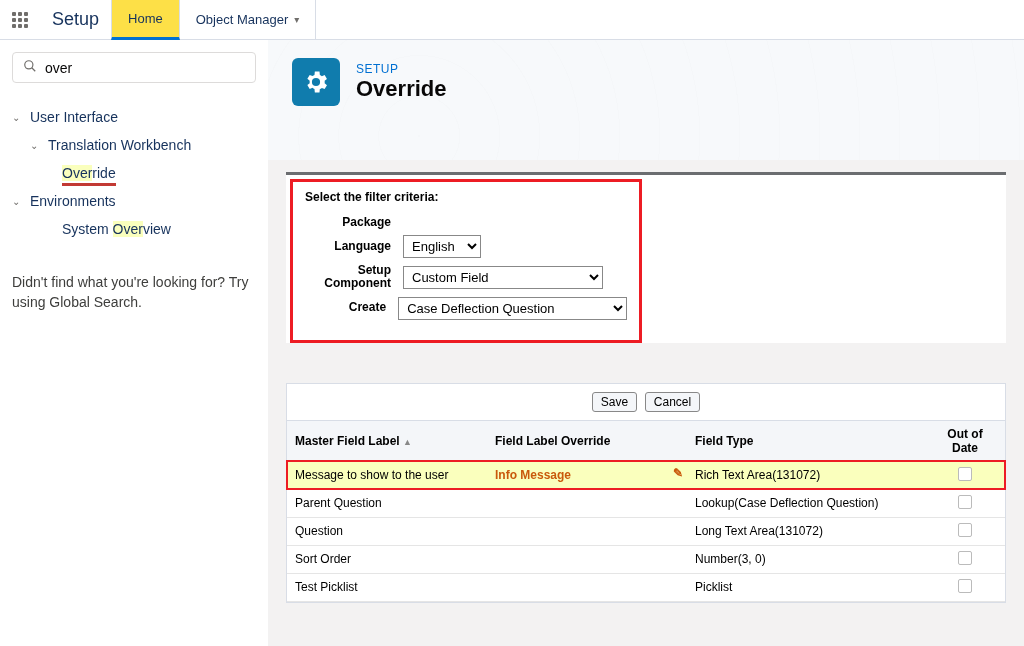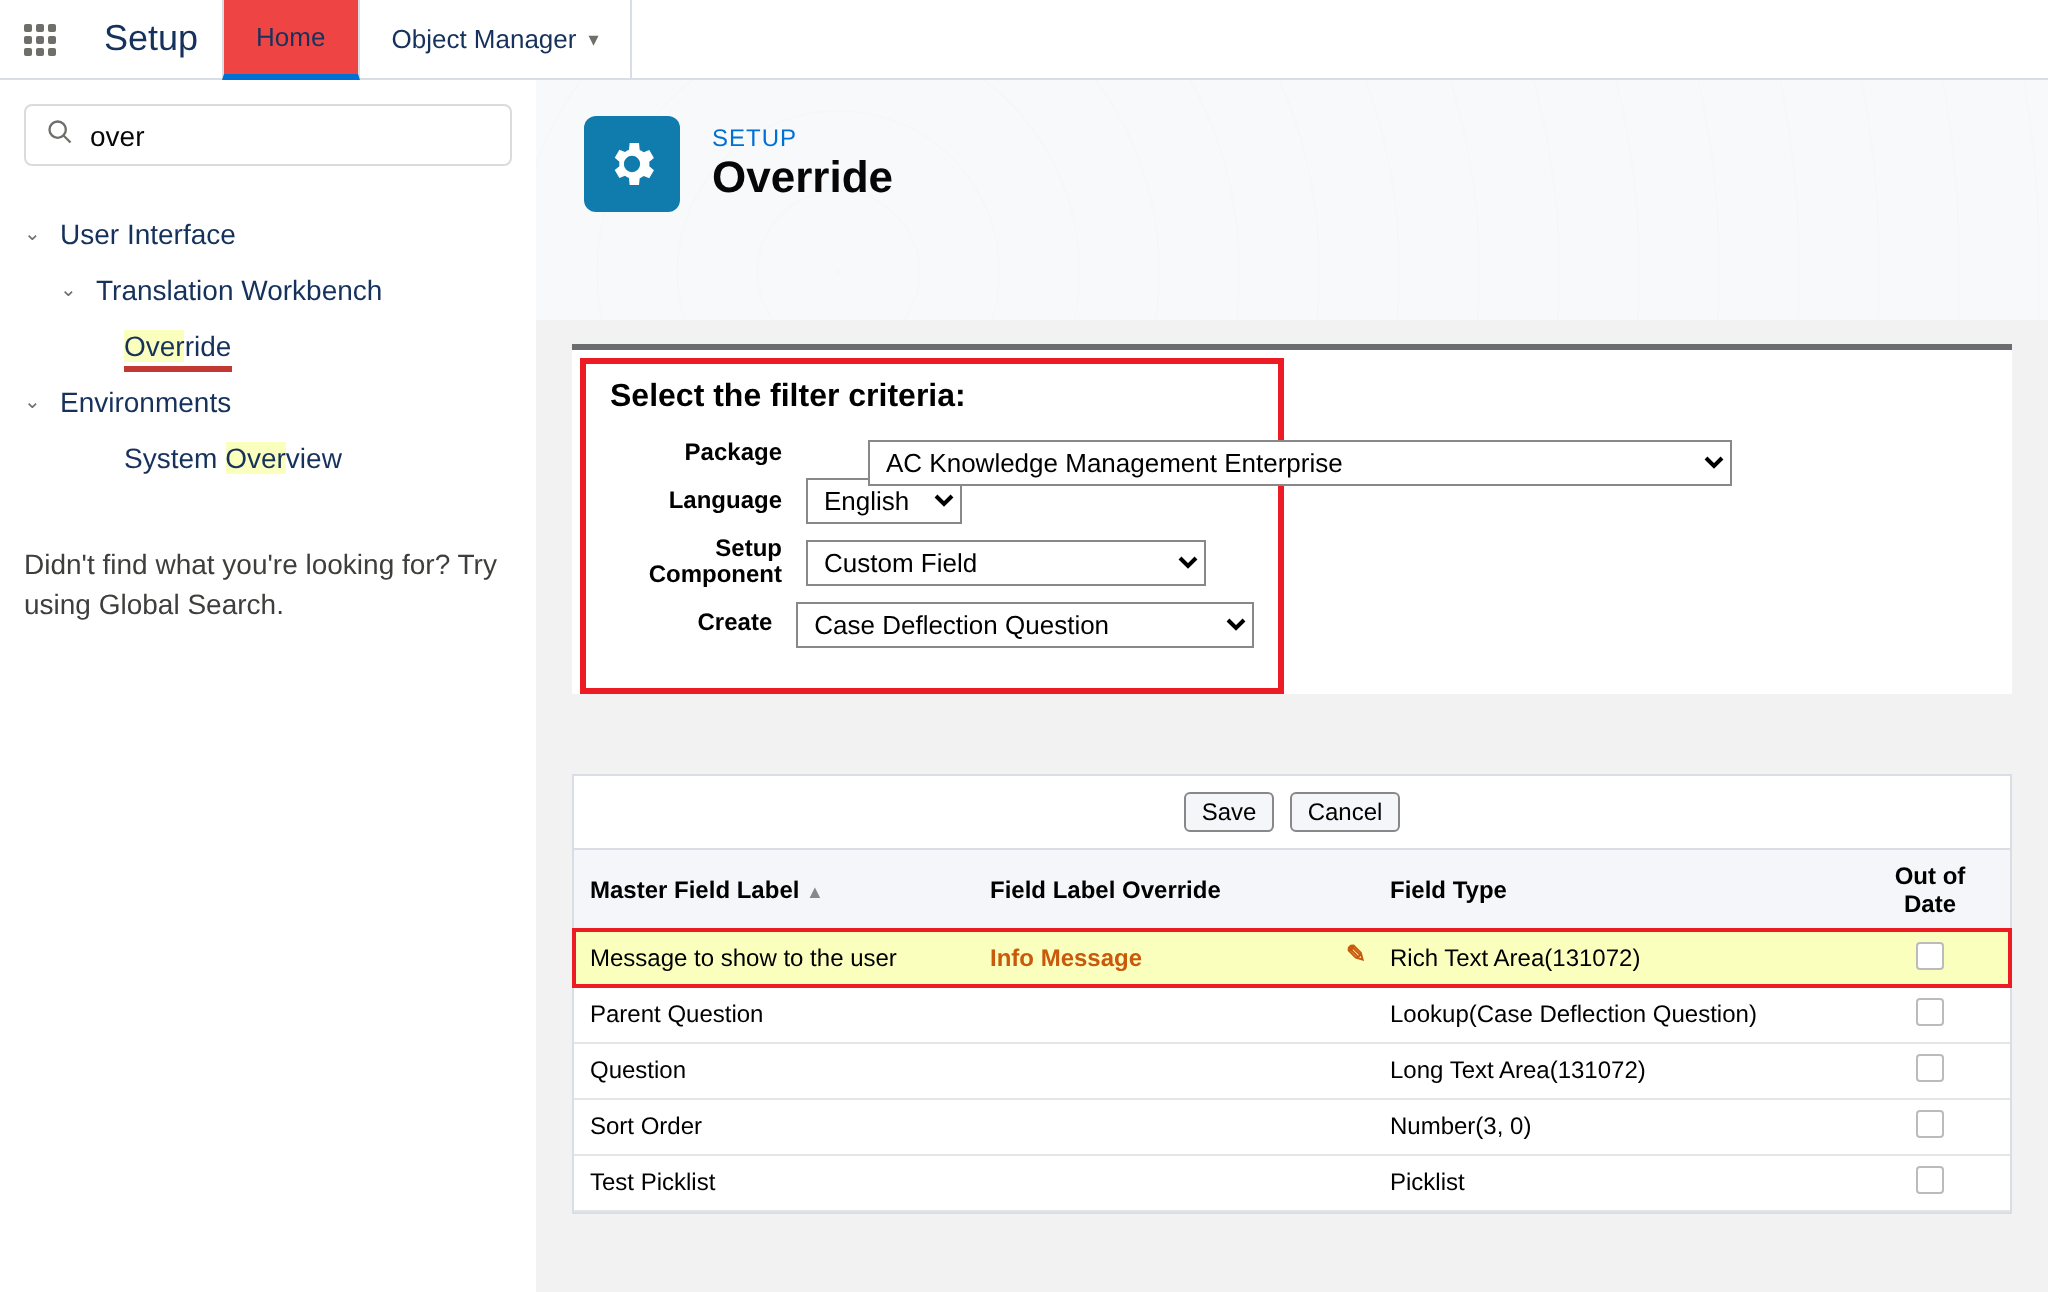--- a/index.html
+++ b/index.html
@@ -5,21 +5,21 @@
     * { box-sizing: border-box; margin: 0; padding: 0; }
     body { font-family: -apple-system, BlinkMacSystemFont, "Segoe UI", Arial, sans-serif; font-size: 13px; color: #16325c; background: #fff; width: 1024px; height: 646px; overflow: hidden; }
     
     
     .topbar { display: flex; align-items: center; height: 40px; border-bottom: 1px solid #d8dde6; }
     .app-launcher { width: 40px; display: flex; align-items: center; justify-content: center; cursor: pointer; }
     .app-launcher-grid { display: grid; grid-template-columns: repeat(3, 4px); grid-template-rows: repeat(3, 4px); gap: 2px; }
     .app-launcher-grid div { width: 4px; height: 4px; background: #706e6b; border-radius: 1px; }
     .app-title { font-size: 18px; color: #16325c; padding: 0 12px; }
     .topnav-tab { height: 40px; padding: 0 16px; display: flex; align-items: center; font-size: 13px; color: #16325c; border-right: 1px solid #d8dde6; cursor: pointer; }
-    .topnav-tab.active { background: #ef4444; border-bottom: 3px solid #0070d2; font-weight: 400; }
+    .topnav-tab.active { background: #fde047; border-bottom: 3px solid #0070d2; font-weight: 400; }
     .topnav-tab.first { border-left: 1px solid #d8dde6; }
     .chev { margin-left: 6px; font-size: 10px; color: #706e6b; }
     
     
     .main-wrap { display: flex; height: 606px; }
     .sidebar { width: 268px; padding: 12px 12px 0 12px; }
     .content { flex: 1; background: #f3f2f2; }
 
     
     .search-box { display: flex; align-items: center; border: 1px solid #dddbda; border-radius: 4px; padding: 6px 10px; margin-bottom: 20px; }
@@ -43,21 +43,21 @@
     .page-icon { width: 48px; height: 48px; background: #107cad; border-radius: 6px; display:flex; align-items:center; justify-content:center; }
     .page-icon svg { fill:#fff; }
     .page-titles .eyebrow { font-size: 12px; color: #0070d2; letter-spacing: .5px; }
     .page-titles h1 { font-size: 22px; font-weight: 600; color: #080707; }
 
     
     .filter-panel { margin: 12px 18px 0 18px; background: #fff;}
     .filter-panel-inner { border-top: 3px solid #6b6d70; padding: 0; }
     .filter-box { border: 3px solid #ed1c24; margin: 4px; padding: 8px 12px 14px 12px; width: 352px; position: relative; }
     .filter-box-wide { position: absolute; top: 45px; left: 148px; }
-    .filter-title { font-size: 16px; font-weight: bold; color: #000; margin-bottom: 12px; }
+    .filter-title { font-size: 12px; font-weight: bold; color: #000; margin-bottom: 12px; }
     .filter-row { display: flex; align-items: center; margin: 6px 0; }
     .filter-row label { width: 98px; text-align: right; font-size: 12px; color: #000; font-weight: bold; padding-right: 12px; line-height: 1.1; }
     select { font-family: Arial, sans-serif; font-size: 13px; color: #000; border: 1px solid #888; background: #fff; padding: 2px 4px; }
 
     
     .table-wrap { margin: 40px 18px 0 18px; background: #fff; border: 1px solid #d8dde6; }
     .tbl-actions { text-align: center; padding: 8px 0; }
     .tbl-actions button { font-size: 12px; padding: 2px 8px; border: 1px solid #888; background: #f4f6f9; border-radius: 3px; margin: 0 2px; cursor: pointer; }
     table { width: 100%; border-collapse: collapse; font-size: 12px; }
     th { text-align: left; padding: 6px 8px; background: #f4f6f9; border-top: 1px solid #d8dde6; border-bottom: 1px solid #d8dde6; font-weight: bold; color: #000; }
@@ -157,21 +157,20 @@
         </div>
         <div class="filter-row">
           <label>Setup Component</label>
           <select style="width:200px"><option>Custom Field</option></select>
         </div>
         <div class="filter-row">
           <label>Create</label>
           <select style="width:242px"><option>Case Deflection Question</option></select>
         </div>
       </div>
-      <div class="filter-box-wide"><select style="width:432px"><option>AC Knowledge Management Enterprise</option></select></div>
     </div>
       </div>
 
     <div class="table-wrap">
       <div class="tbl-actions">
         <button>Save</button>
         <button>Cancel</button>
       </div>
       <table>
         <thead>

